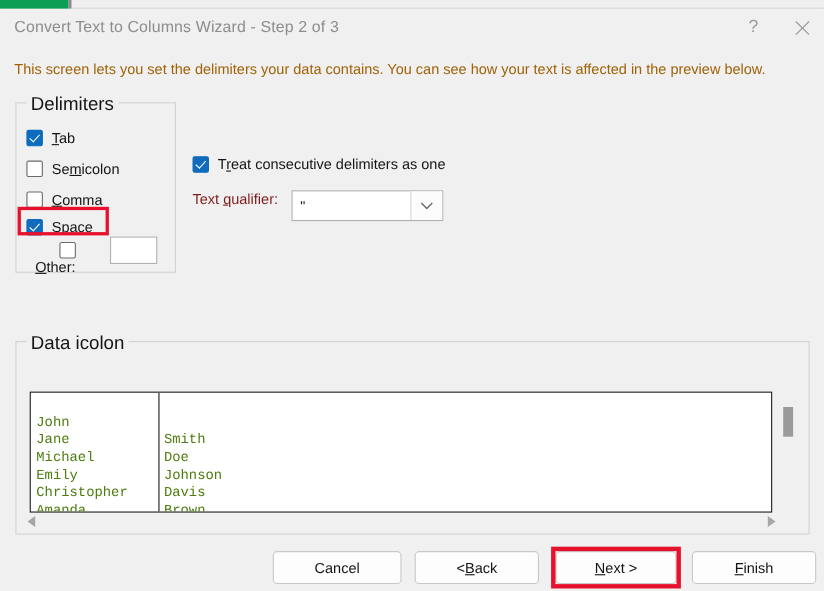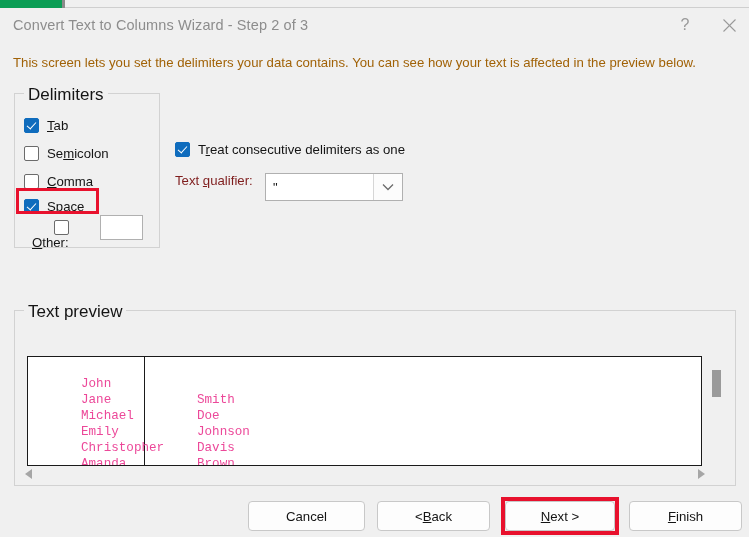--- a/index.html
+++ b/index.html
@@ -262,23 +262,22 @@
     height: 110px;
     background: #1a1a1a;
   }
   .preview-row {
     position: absolute;
     left: 0;
     height: 16px;
     line-height: 16px;
     font-family: "Liberation Mono", monospace;
     font-size: 12.6px;
-    color: #ec4899;
+    color: #4d7c0f;
     white-space: pre;
-    margin-left: 48px;
   }
   .pv-c1 { position: absolute; left: 5px; }
   .pv-c2 { position: absolute; left: 121px; }
 
   
   #v-scroll-track {
     position: absolute;
     left: 708px;
     top: 348px;
     width: 13px;
@@ -420,21 +419,21 @@
   <div id="qualifier-select">
     <span id="qualifier-value">"</span>
     <span id="qualifier-arrow">
       <svg width="12" height="8" viewBox="0 0 12 8">
         <polyline points="1,1.5 6,6.5 11,1.5" fill="none" stroke="#6b6b6b" stroke-width="1.3"></polyline>
       </svg>
     </span>
   </div>
 
   <div class="groupbox" id="preview-group">
-    <span class="group-label">Text preview</span>
+    <span class="group-label">Data icolon</span>
   </div>
 
   <div id="preview-pane">
     <div id="preview-colsplit"></div>
 
     <div class="preview-row" style="top:3px">
       <span class="pv-c1">John</span>
       <span class="pv-c2">Smith</span>
     </div>
     <div class="preview-row" style="top:19px">

